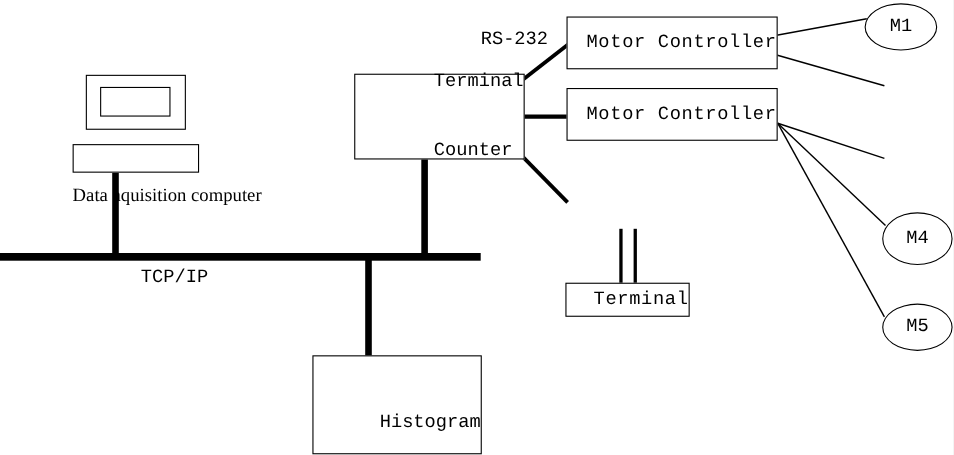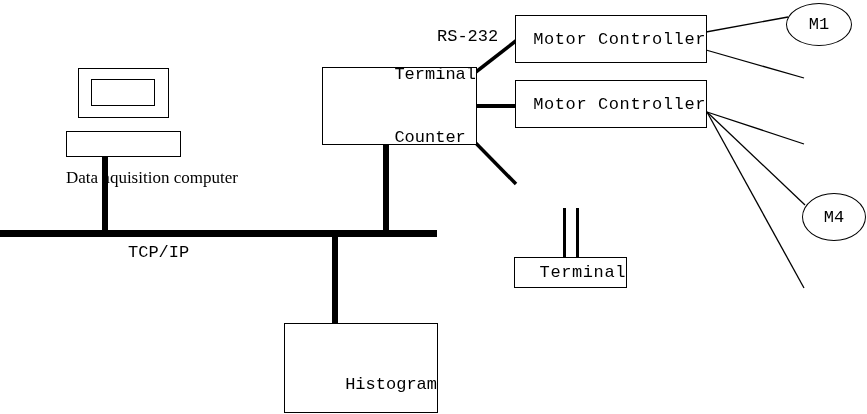--- a/index.html
+++ b/index.html
@@ -121,14 +121,17 @@
       
     </div>
   </div>
 
   <div class="motor m1">
     <span>M1</span>
   </div>
   <div class="motor m4">
     <span>M4</span>
   </div>
+  <div class="motor m5">
+    <span>M5</span>
+  </div>
 
 </div>
 
 </body></html>

